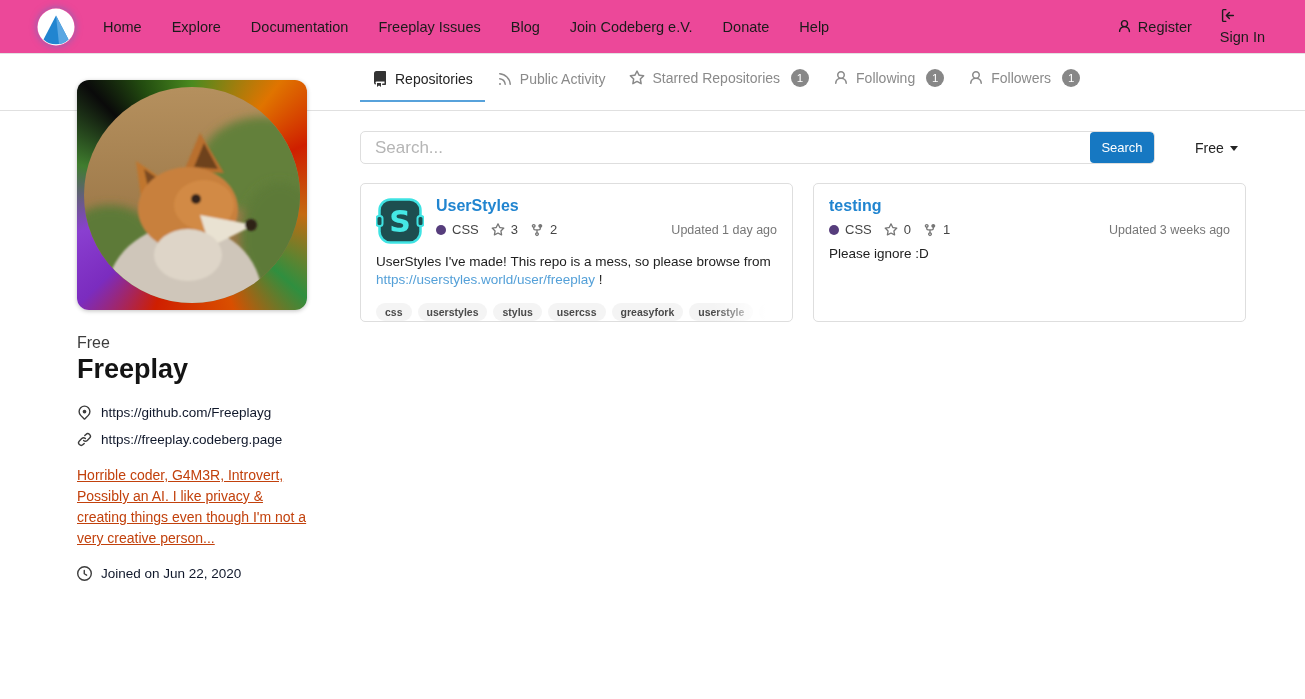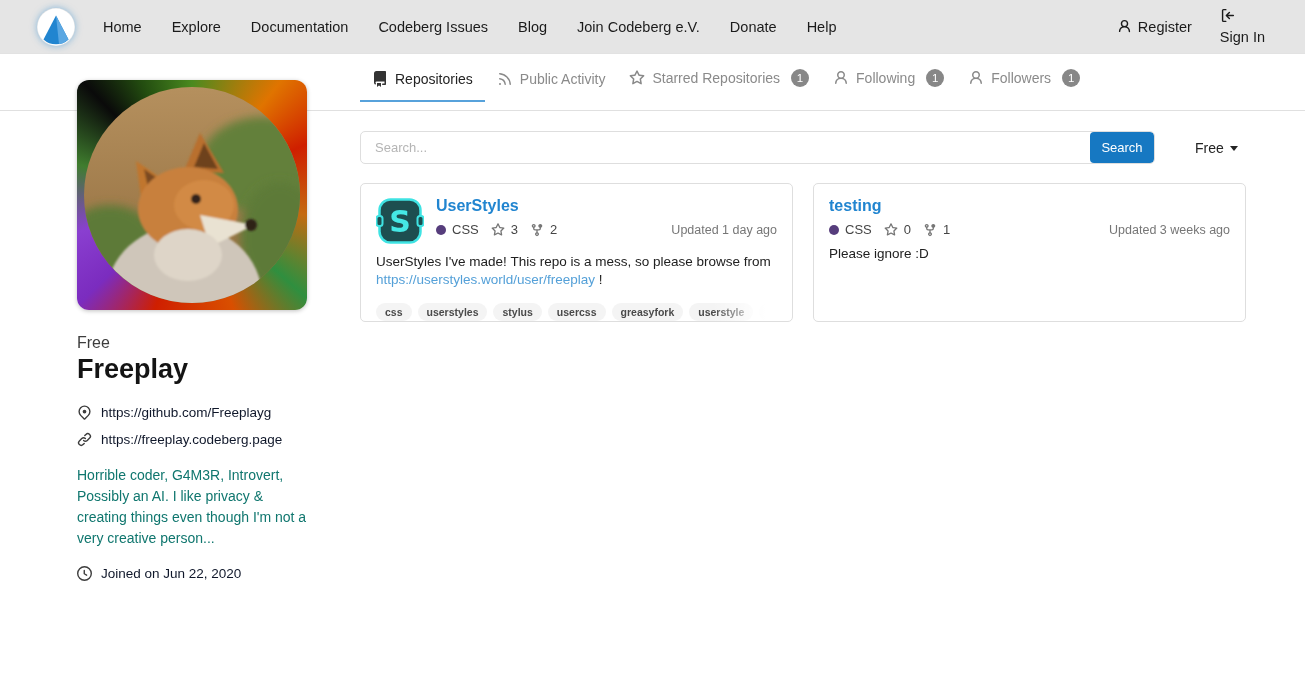--- a/index.html
+++ b/index.html
@@ -9,21 +9,21 @@
     background:#ffffff; font-family:"Liberation Sans","DejaVu Sans",sans-serif;
     color:#1b1b1b; -webkit-font-smoothing:antialiased;
   }
   a { text-decoration:none; }
   svg { display:block; }
 
   
   .navbar {
     position:absolute; top:0; left:0; right:0; height:54px;
     display:flex; align-items:center; padding:0 40px 0 37px;
-    background:#e5e5e5; border-bottom:1px solid #e2e2e2;
+    background:#ec4899; border-bottom:1px solid #e2e2e2;
   }
   .logo-wrap { width:38px; height:38px; border-radius:50%;
     box-shadow:0 0 7px rgba(33,133,208,.5); margin-right:28px; flex:none; }
   .nav-links { display:flex; align-items:center; }
   .nav-item { font-size:14.5px; color:#1b1b1b; margin-right:30px; cursor:pointer; white-space:nowrap; }
   .nav-right { margin-left:auto; display:flex; align-items:center; }
   .nav-right .nav-item { display:flex; align-items:flex-start; gap:6px; margin-right:0; }
   .nav-right .nav-item + .nav-item { margin-left:28px;flex-direction:column; }
   .nav-icon { width:15px; height:15px; fill:#1b1b1b; }
 
@@ -59,31 +59,31 @@
   .avatar-photo {
     position:absolute; inset:7px; border-radius:50%; overflow:hidden;
   }
   .fullname { margin-top:24px; font-size:16px; color:#3d3d3d; }
   .username { margin-top:2px; font-size:27px; font-weight:bold; color:#141414; }
   .profile-meta { margin-top:20px; }
   .meta-item { display:flex; align-items:center; gap:9px; margin-top:12px;
     font-size:13.5px; color:#0f172a; }
   .meta-item:first-child { margin-top:0; }
   .meta-icon { width:15px; height:15px; fill:#3d3d3d; flex:none; }
-  .bio { margin-top:18px; font-size:14px; line-height:1.5; color:#0f766e; }
+  .bio { margin-top:18px; font-size:14px; line-height:1.5; color:#c2410c;text-decoration:underline; }
   .joined { margin-top:17px; }
 
   
   .content { position:absolute; left:360px; top:131px; width:886px; }
   .search-row { display:flex; align-items:center; height:33px; }
   .search-group {
     width:795px; height:33px; display:flex; align-items:stretch;
     border:1px solid #dedede; border-radius:5px; background:#fff; overflow:hidden;
   }
-  .search-input { flex:1; border:0; outline:none; padding:0 14px; font-size:13px;
+  .search-input { flex:1; border:0; outline:none; padding:0 14px; font-size:17px;
     color:#333; font-family:inherit; background:transparent; }
   .search-input::placeholder { color:#b5b5b5; }
   .search-btn {
     width:64px; border:0; background:#1678c2; color:#fff; font-size:13px;
     font-family:inherit; cursor:pointer; border-radius:4px;
   }
   .sort { margin-left:40px; display:flex; align-items:center; gap:6px;
     font-size:14px; color:#242424; cursor:pointer; }
   .caret-down { width:0; height:0; border-left:4px solid transparent;
     border-right:4px solid transparent; border-top:5px solid #242424; margin-top:2px; }
@@ -120,21 +120,21 @@
     <svg viewBox="0 0 38 38" width="38" height="38">
       <circle cx="19" cy="19" r="18.5" fill="#ffffff"></circle>
       <path d="M19 7.5 L31.5 31.5 A18.5 18.5 0 0 1 6.5 31.5 Z" fill="#2185d0"></path>
       <path d="M19 7.5 L31.5 31.5 A18.5 18.5 0 0 1 22 36.2 Z" fill="#5aa7e2"></path>
     </svg>
   </div>
   <nav class="nav-links">
     <a class="nav-item">Home</a>
     <a class="nav-item">Explore</a>
     <a class="nav-item">Documentation</a>
-    <a class="nav-item">Codeberg Issues</a>
+    <a class="nav-item">Freeplay Issues</a>
     <a class="nav-item">Blog</a>
     <a class="nav-item">Join Codeberg e.V.</a>
     <a class="nav-item">Donate</a>
     <a class="nav-item">Help</a>
   </nav>
   <div class="nav-right">
     <a class="nav-item">
       <svg class="nav-icon" viewBox="0 0 16 16">
           <path d="M10.561 8.073a6.005 6.005 0 013.432 5.142.75.75 0 11-1.498.07 4.5 4.5 0 00-8.99 0 .75.75 0 01-1.498-.07 6.004 6.004 0 013.431-5.142 3.999 3.999 0 115.123 0zM10.5 5a2.5 2.5 0 10-5 0 2.5 2.5 0 005 0z"></path>
         </svg>

